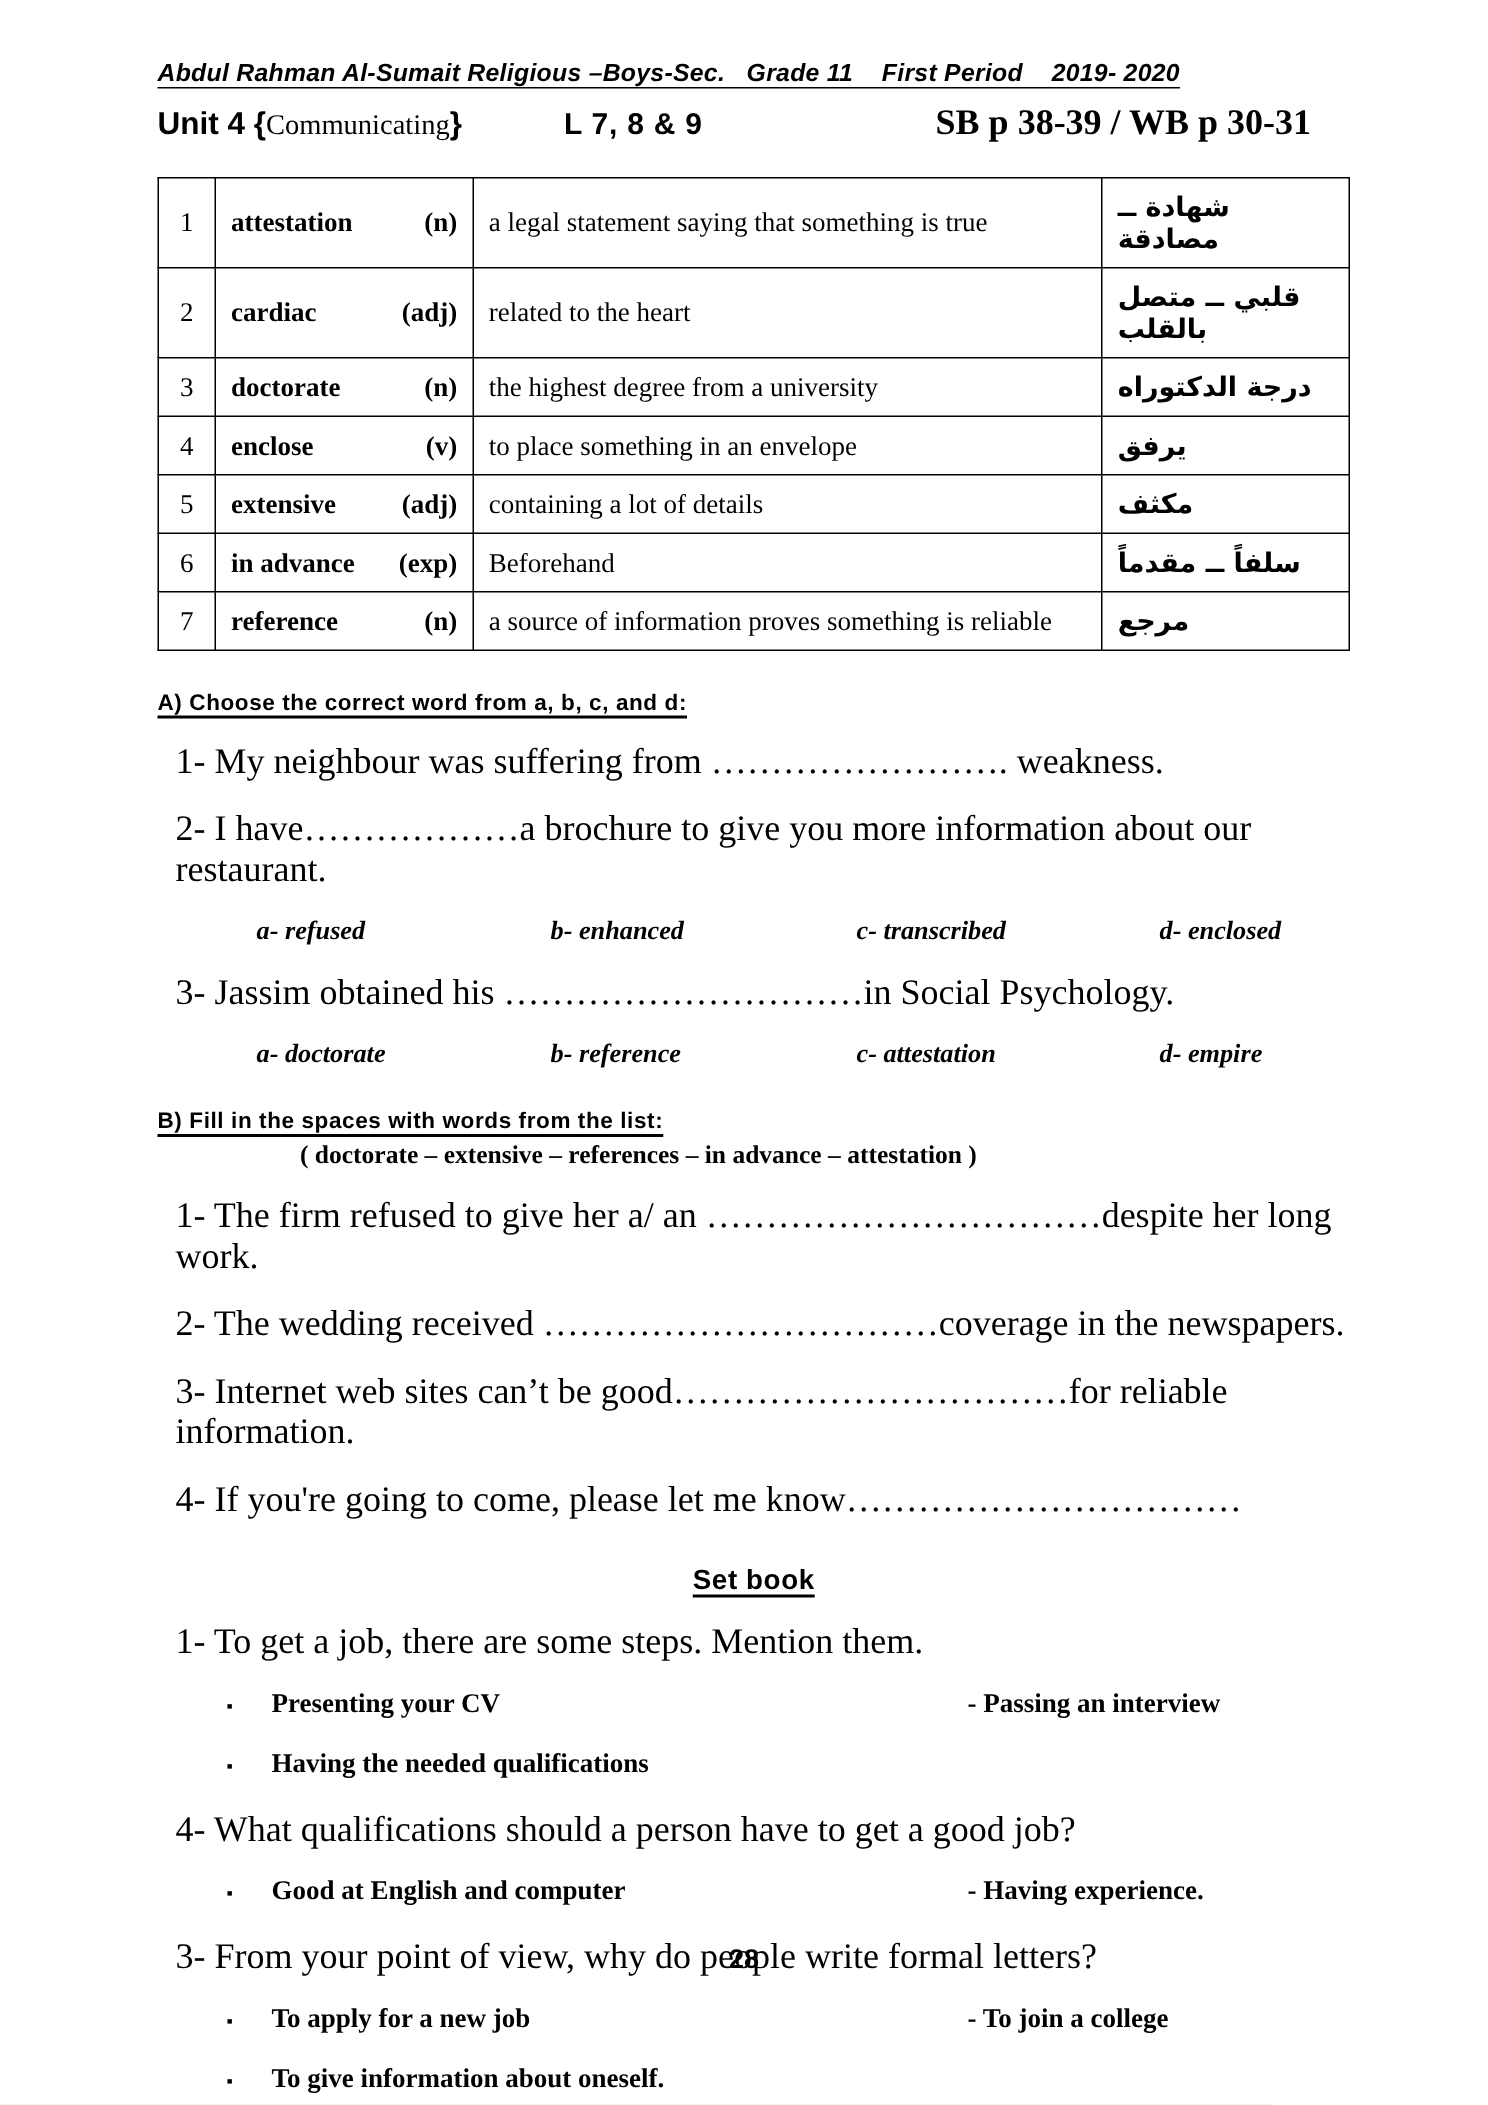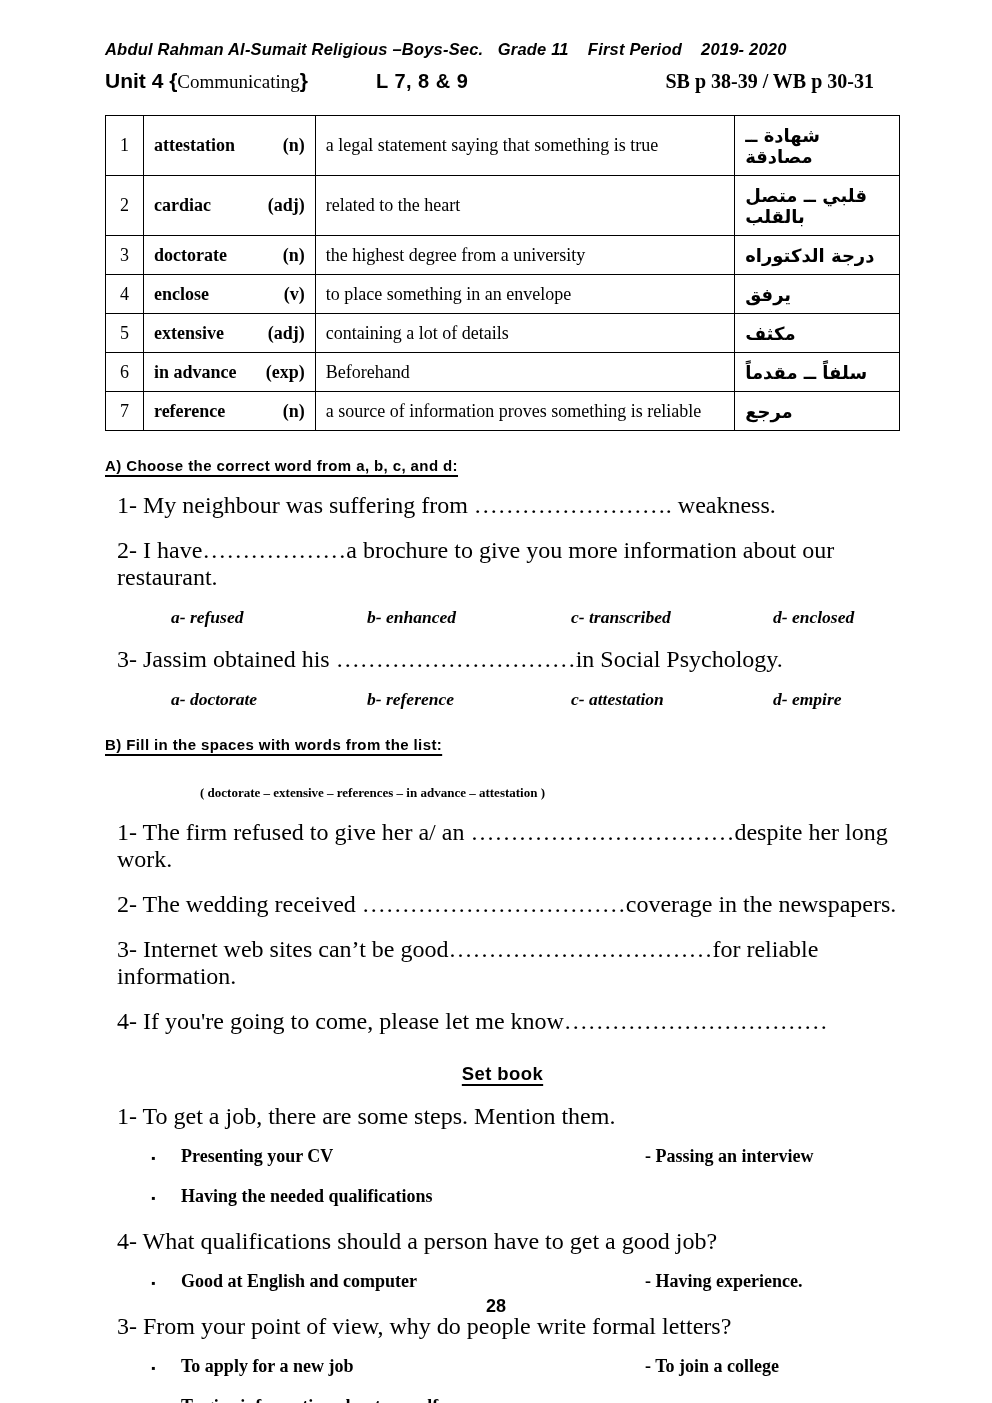--- a/index.html
+++ b/index.html
@@ -9,29 +9,29 @@
     background: #ffffff; color: #000;
     font-family: "Liberation Serif", serif;
     position: relative;
     padding: 40px 92px 0 105px;
     overflow: hidden;
   }
   .school-line {
     font-family: "Liberation Sans", sans-serif;
     font-weight: bold; font-style: italic;
     font-size: 16.5px; letter-spacing: 0.2px;
-    text-underline-offset: 4px;
+    text-decoration: underline; text-underline-offset: 4px;
     white-space: pre;
   }
   .header-row2 { display: flex; align-items: baseline; margin-top: 10px; }
   .unit-bold { font-family: "Liberation Sans", sans-serif; font-weight: bold; font-size: 21px; }
   .unit-reg  { font-size: 19px; }
   .unit-close { font-family: "Liberation Sans", sans-serif; font-weight: bold; font-size: 21px; }
   .lessons { font-family: "Liberation Sans", sans-serif; font-weight: bold; font-size: 20px; margin-left: 68px; letter-spacing: 0.5px; }
-  .book-pages { font-weight: bold; font-size: 20px; margin-left: auto; margin-right: 26px; }
+  .book-pages { font-weight: bold; font-size: 24px; margin-left: auto; margin-right: 26px; }
 
   table.vocab { border-collapse: collapse; width: 100%; margin-top: 22px; }
   table.vocab td { border: 1.6px solid #000; padding: 8.5px 10px; font-size: 18px; vertical-align: middle; }
   td.c-num  { width: 38px; text-align: center; }
   td.c-word { width: 172px; }
   .word-flex { display: flex; justify-content: space-between; font-weight: bold; }
   td.c-def  { width: 420px; }
   td.c-ar   { width: 165px; direction: rtl; text-align: left; font-weight: bold; font-size: 16.5px; font-family: "DejaVu Sans", sans-serif; }
 
   .sec-title {
@@ -39,21 +39,21 @@
     font-size: 15px; letter-spacing: 0.4px;
     text-decoration: underline; text-underline-offset: 4px; text-decoration-thickness: 2px;
     margin-top: 26px;
   }
   .q { font-size: 24px; margin-top: 18px; padding-left: 12px; }
   .opts {
     display: grid; grid-template-columns: 196px 204px 202px auto;
     padding-left: 66px; margin-top: 16px;
     font-weight: bold; font-style: italic; font-size: 17.5px;
   }
-  .wordlist { font-weight: bold; font-size: 13px; margin-top: 32px; padding-left: 95px; }
+  .wordlist { font-weight: bold; font-size: 17px; margin-top: 4px; padding-left: 95px; }
 
   .setbook-title {
     text-align: center; font-family: "Liberation Sans", sans-serif;
     font-weight: bold; font-size: 18.5px; letter-spacing: 0.4px;
     text-decoration: underline; text-underline-offset: 4px; text-decoration-thickness: 2px;
     margin-top: 28px;
   }
   .bullet-row { display: flex; margin-top: 16px; padding-left: 46px; font-size: 18px; }
   .bullet-left { width: 494px; display: flex; }
   .bullet-marker { width: 30px; font-size: 12px; line-height: 24px; }

